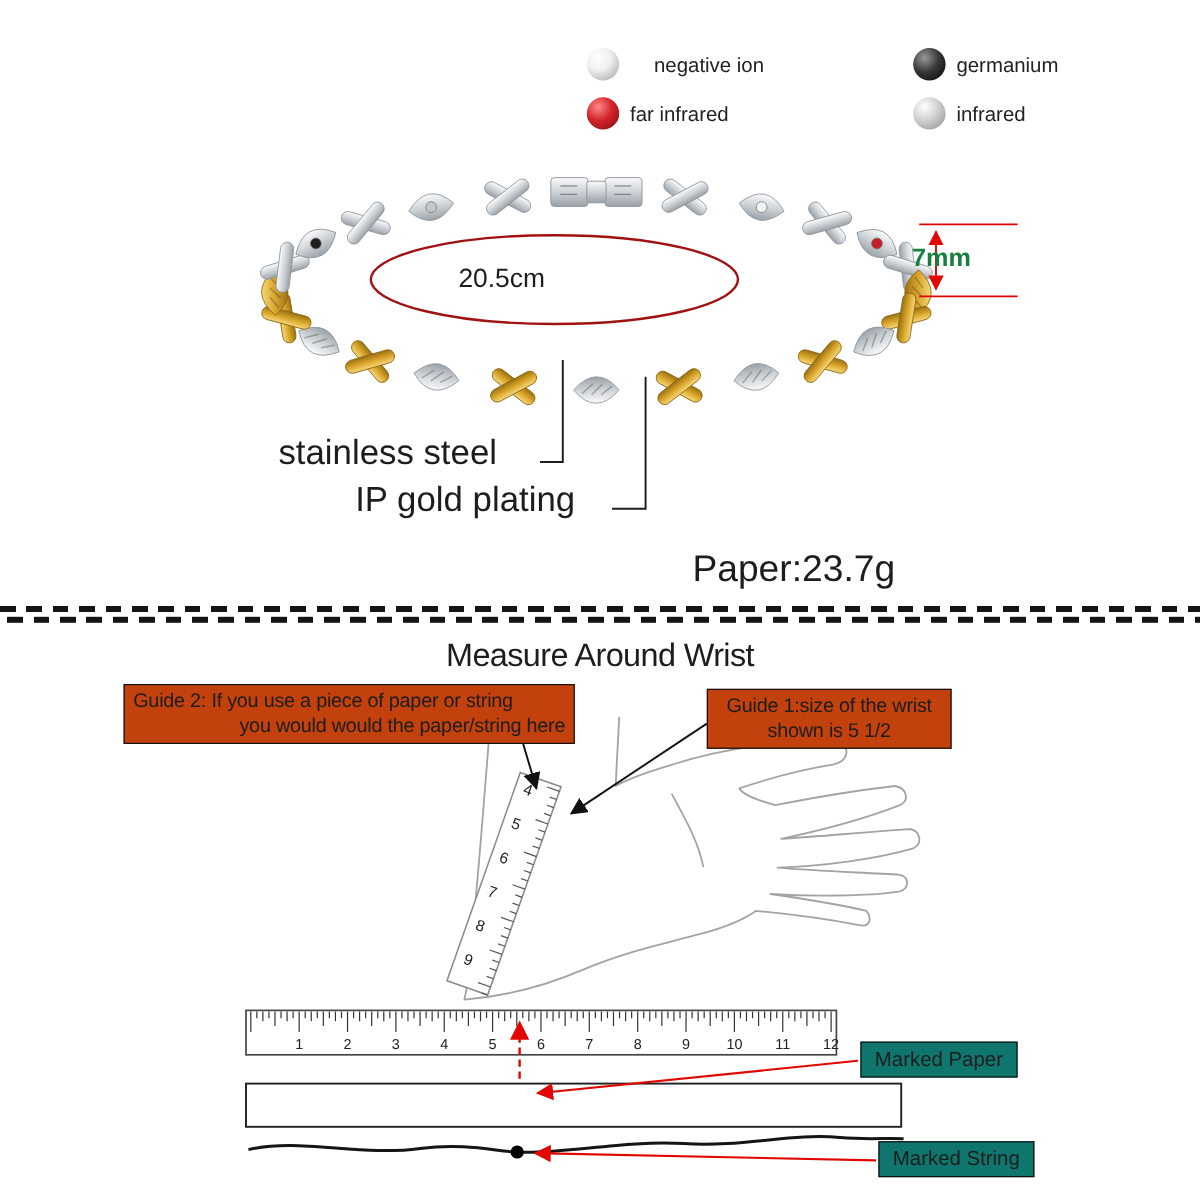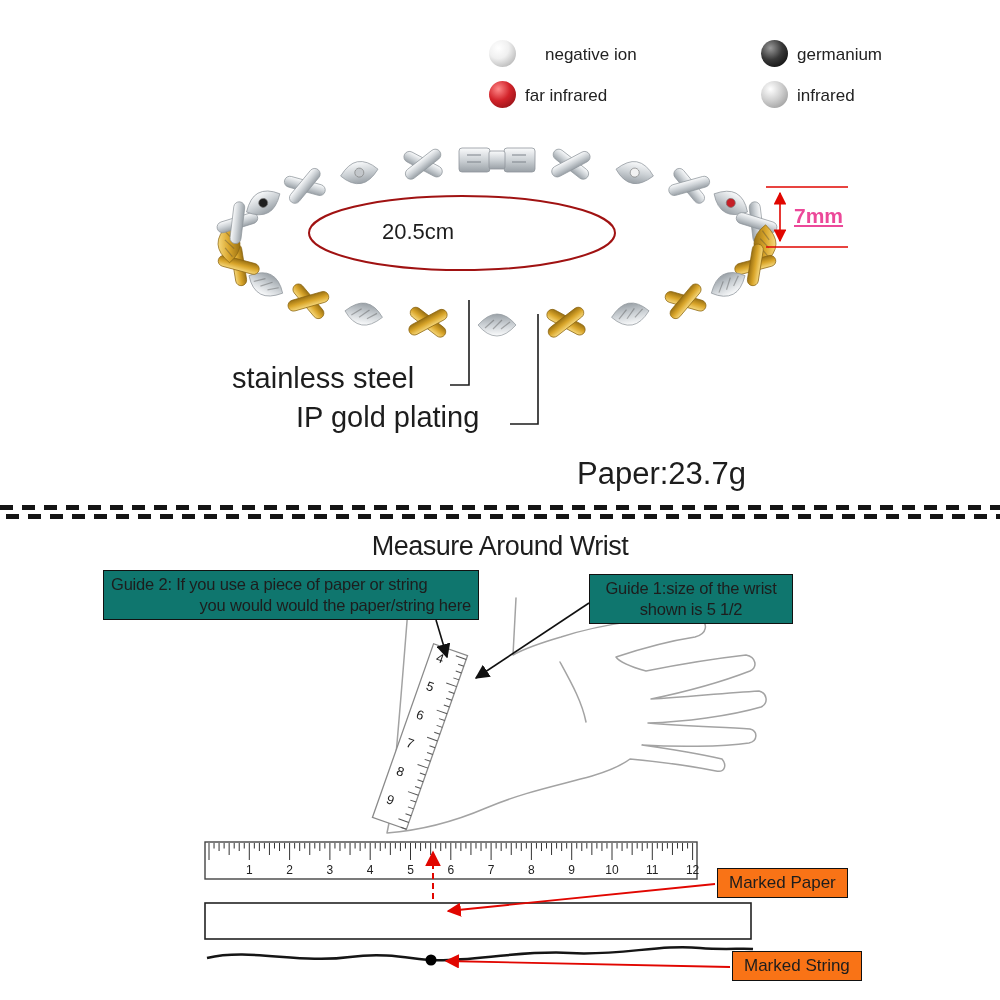--- a/index.html
+++ b/index.html
@@ -6,23 +6,23 @@
   #stage{position:relative;width:1000px;height:1000px;background:#fff;overflow:hidden;
          font-family:"Liberation Sans","DejaVu Sans",sans-serif;color:#1d1d1d;}
   svg{position:absolute;left:0;top:0;z-index:1;}
   .txt{position:absolute;z-index:3;white-space:nowrap;}
   .ball{position:absolute;z-index:3;width:27px;height:27px;border-radius:50%;}
   .ball-white{background:radial-gradient(circle at 35% 30%,#ffffff 0%,#f0f0f0 40%,#c2c2c2 75%,#9a9a9a 100%);}
   .ball-red{background:radial-gradient(circle at 35% 30%,#ff8a8a 0%,#d2232a 45%,#7e0c10 100%);}
   .ball-black{background:radial-gradient(circle at 35% 30%,#9a9a9a 0%,#3a3a3a 45%,#000 100%);}
   .ball-gray{background:radial-gradient(circle at 35% 30%,#ffffff 0%,#cfcfcf 45%,#8c8c8c 100%);}
   .legend-label{font-size:17px;color:#222;}
-  .guide-box{position:absolute;z-index:3;background:#0f766e;border:1.6px solid #111;
+  .guide-box{position:absolute;z-index:3;background:#c2410c;border:1.6px solid #111;
              font-size:16.5px;line-height:1.28;padding:3px 7px;letter-spacing:-0.2px;}
-  .marked-box{position:absolute;z-index:3;background:#f97316;border:1.6px solid #111;
+  .marked-box{position:absolute;z-index:3;background:#0f766e;border:1.6px solid #111;
               font-size:17px;padding:4px 11px;}
   .chain-divider{position:absolute;left:0;top:505px;width:100%;height:14px;z-index:2;
     background-image:
       repeating-linear-gradient(90deg,#141414 0 13px,transparent 13px 22px),
       repeating-linear-gradient(90deg,transparent 0 6px,#141414 6px 19px,transparent 19px 22px);
     background-size:100% 5px,100% 5px;
     background-position:0 0,0 9px;
     background-repeat:no-repeat,no-repeat;}
   svg text{font-family:"Liberation Sans","DejaVu Sans",sans-serif;fill:#222;}
 </style>
@@ -365,21 +365,21 @@
   <div class="txt legend-label" style="left:525px;top:86px;">far infrared</div>
 
   <div class="ball ball-black" style="left:761px;top:40px;"></div>
   <div class="txt legend-label" style="left:797px;top:45px;">germanium</div>
 
   <div class="ball ball-gray" style="left:761px;top:81px;"></div>
   <div class="txt legend-label" style="left:797px;top:86px;">infrared</div>
 
   <div class="txt" style="left:382px;top:219px;width:160px;font-size:22px;">20.5cm</div>
 
-  <div class="txt" style="left:794px;top:204px;font-size:21px;font-weight:bold;color:#ec4899;text-decoration:underline;">7mm</div>
+  <div class="txt" style="left:760px;top:204px;font-size:21px;font-weight:bold;color:#15803d;">7mm</div>
 
   <div class="txt" style="left:296px;top:401px;font-size:29px;">IP gold plating</div>
 
   <div class="txt" style="left:232px;top:362px;font-size:29px;">stainless steel</div>
 
   <div class="txt" style="left:577px;top:456px;font-size:31px;">Paper:23.7g</div>
 
   <div class="chain-divider"></div>
 
   <div class="txt" style="left:0;top:531px;width:1000px;text-align:center;font-size:27px;font-weight:500;letter-spacing:-0.5px;">Measure Around Wrist</div>

